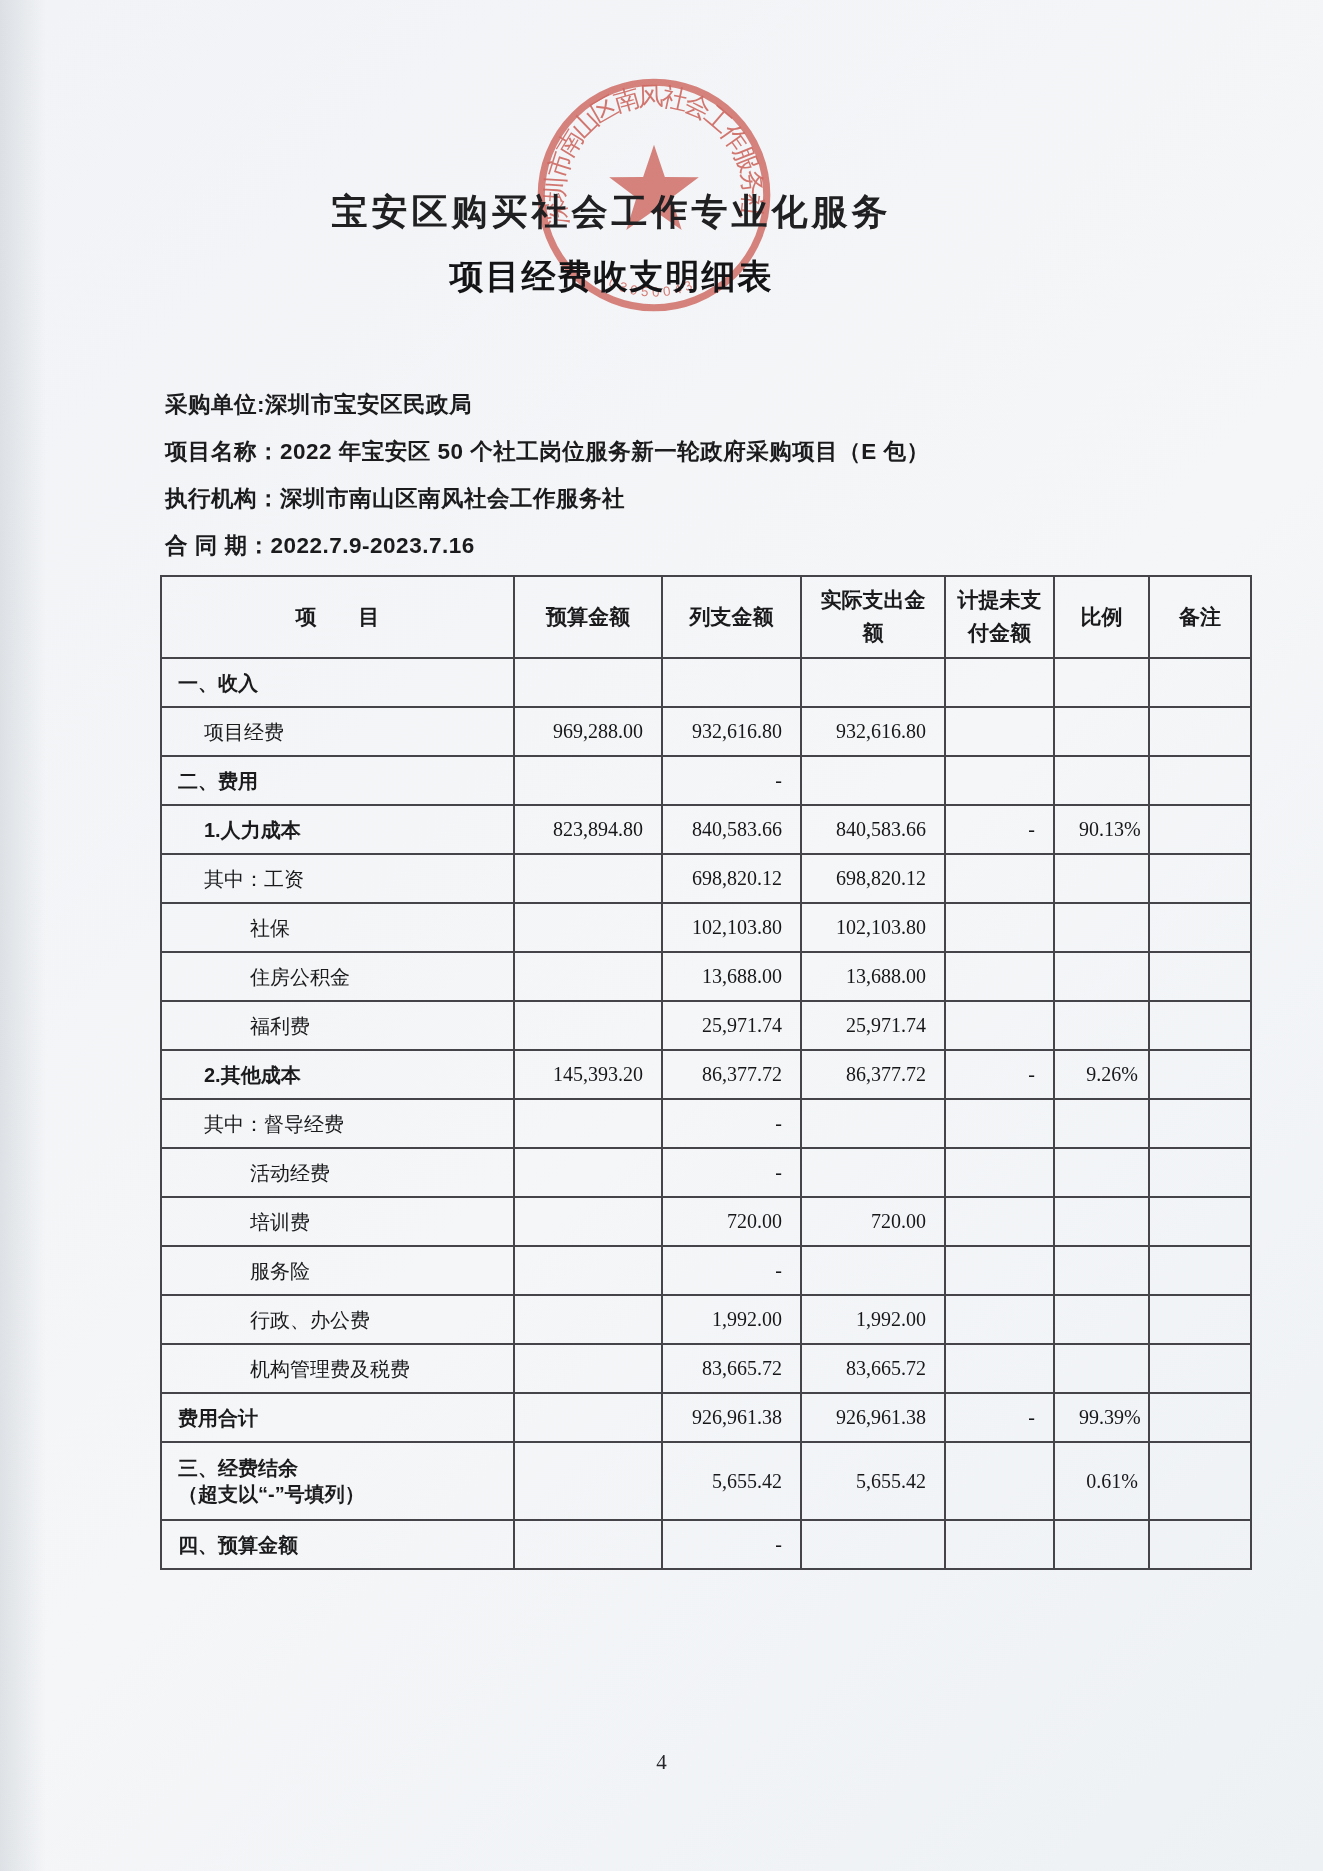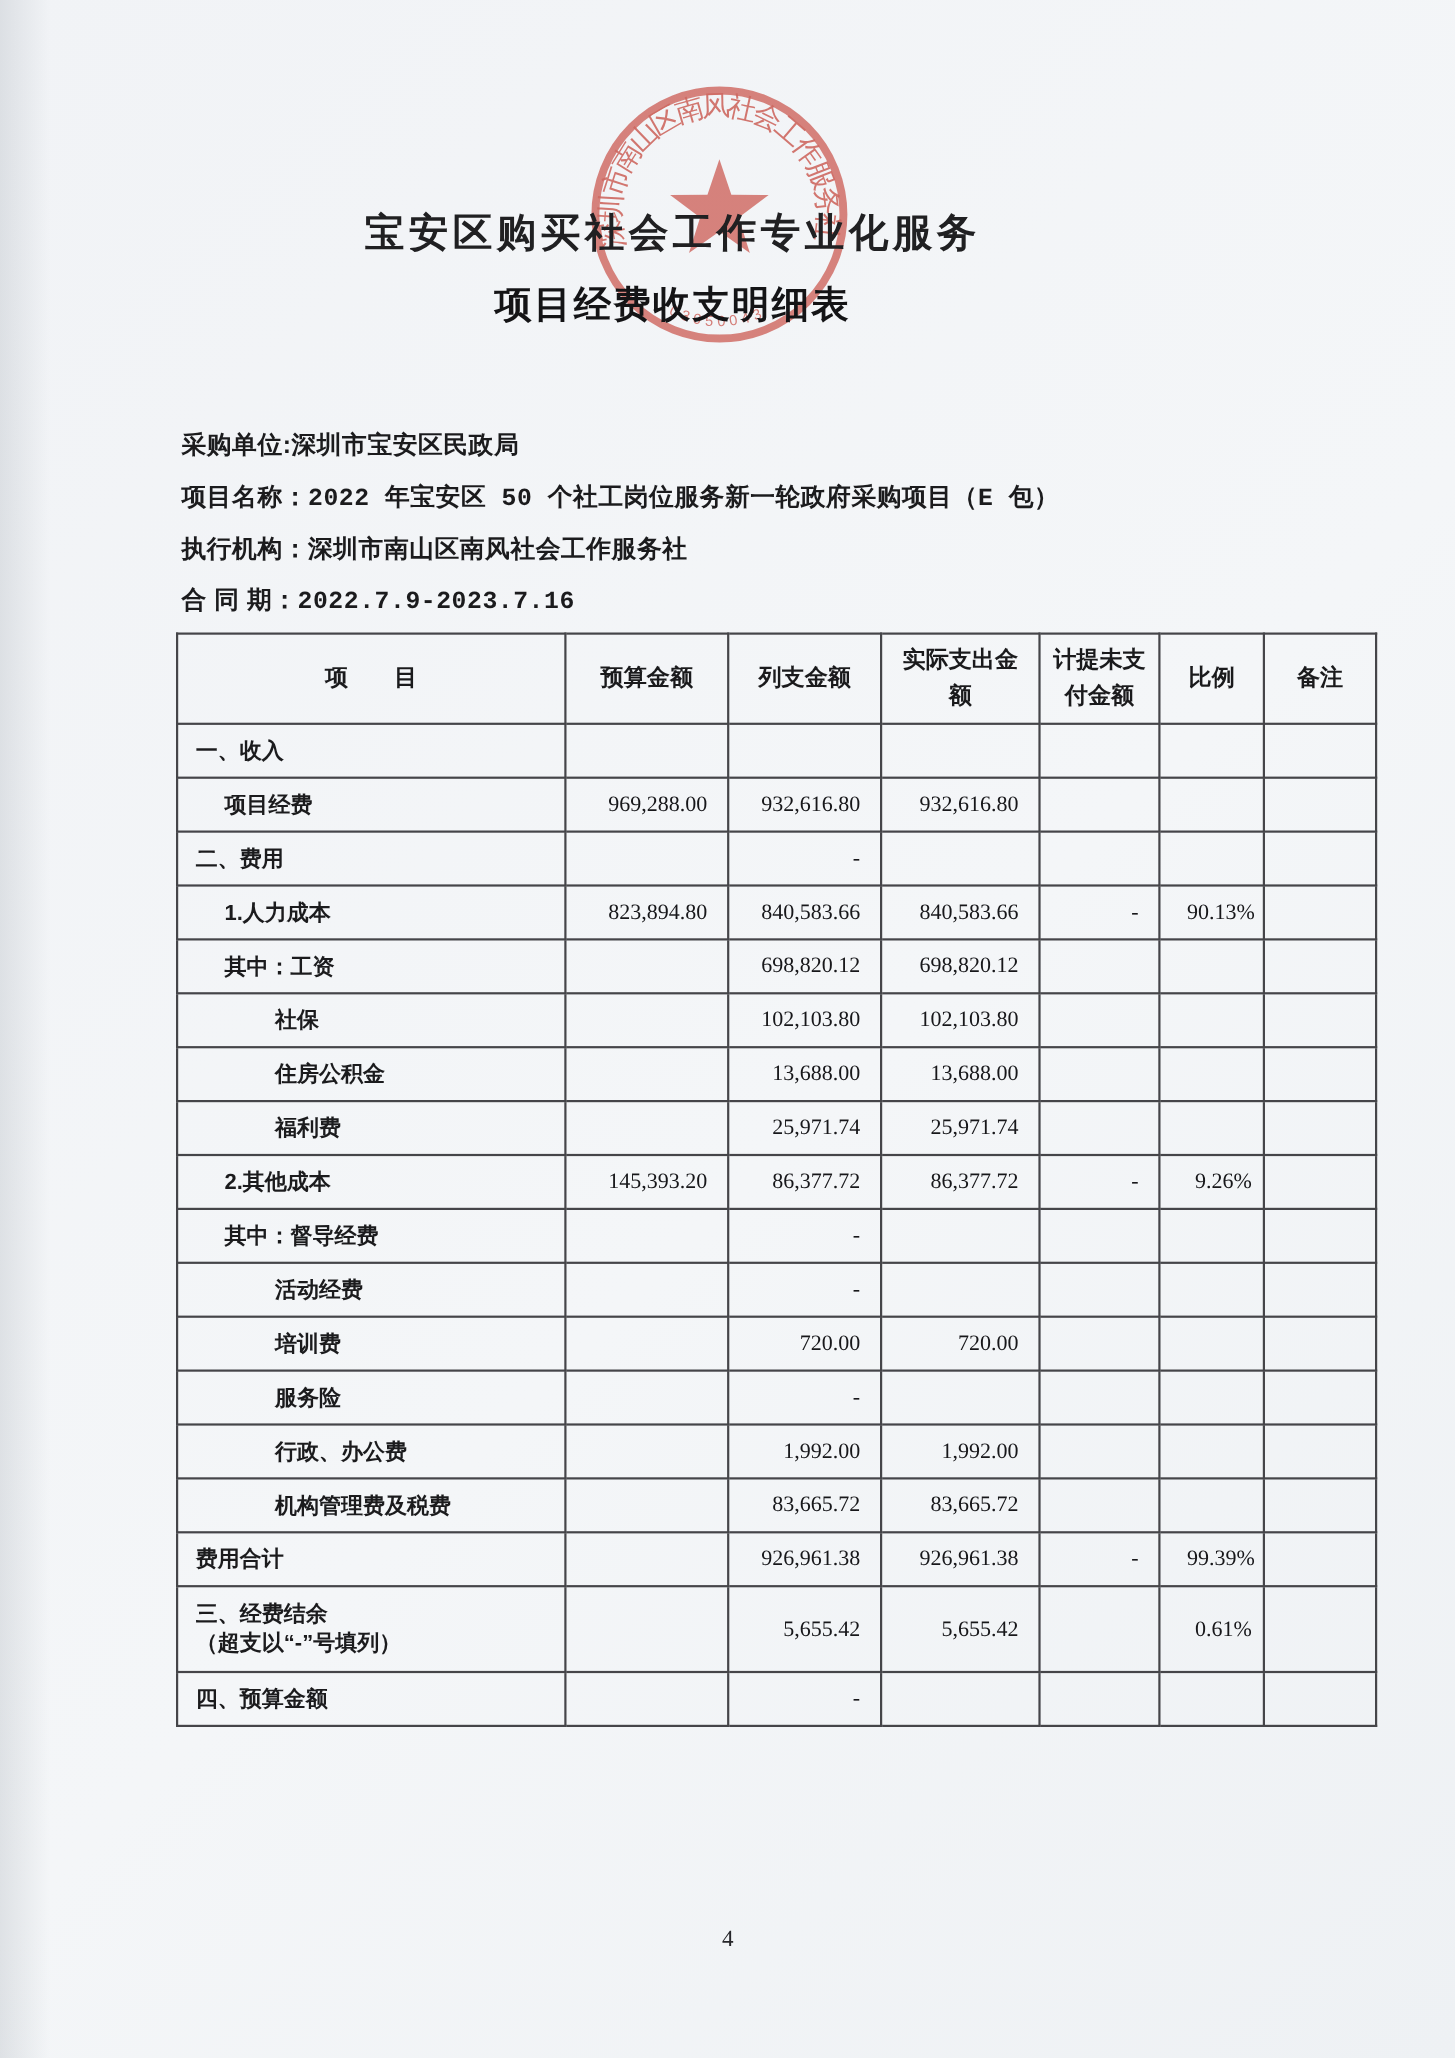--- a/index.html
+++ b/index.html
@@ -31,42 +31,42 @@
   }
 
   .stamp{
     position:absolute; left:531px; top:72px; width:246px; height:246px;
     mix-blend-mode:multiply; opacity:.88; pointer-events:none;
   }
 
   .meta{ position:absolute; left:165px; top:381px; }
   .meta-line{ height:47px; line-height:47px; font-size:22.5px; font-weight:700;
     font-family:"Liberation Sans","DejaVu Sans",sans-serif; color:#1b1b1d; letter-spacing:.5px;}
-  .meta-line .val{ font-weight:700;font-family:Liberation Mono, monospace; }
+  .meta-line .val{ font-weight:700; }
 
   .tbl{
     position:absolute; left:160px; top:575px; width:1090px;
     border-collapse:collapse; table-layout:fixed;
   }
   .tbl th,.tbl td{
     border:2px solid #454549;
     vertical-align:middle;
     overflow:hidden;
   }
   .tbl thead th{
     height:82px; font-size:21px; font-weight:700; text-align:center;
     font-family:"Liberation Sans","DejaVu Sans",sans-serif;
     padding:0 10px; line-height:1.55; color:#1a1a1c;
   }
   .tbl tbody td{ height:49px; font-size:20px; }
   .tbl tbody tr.tall td{ height:78px; }
   .cell-item{
     text-align:left; font-size:21px;
     font-family:"Liberation Sans","DejaVu Sans",sans-serif;
-    font-weight:700; color:#1b1b1d; line-height:1.3;
+    font-weight:400; color:#1b1b1d; line-height:1.3;
   }
   tr.bold .cell-item{ font-weight:800; }
   .ind-0 .cell-item{ padding-left:16px; }
   .ind-1 .cell-item{ padding-left:42px; }
   .ind-2 .cell-item{ padding-left:88px; }
   .cell-num{ text-align:right; padding-right:18px;
     font-family:"Liberation Serif","DejaVu Serif",serif; color:#17171a; }
   .cell-pct{ text-align:right; padding-right:10px;
     font-family:"Liberation Serif","DejaVu Serif",serif; color:#17171a;padding-left:24px; }
   .cell-note{ text-align:center; }

